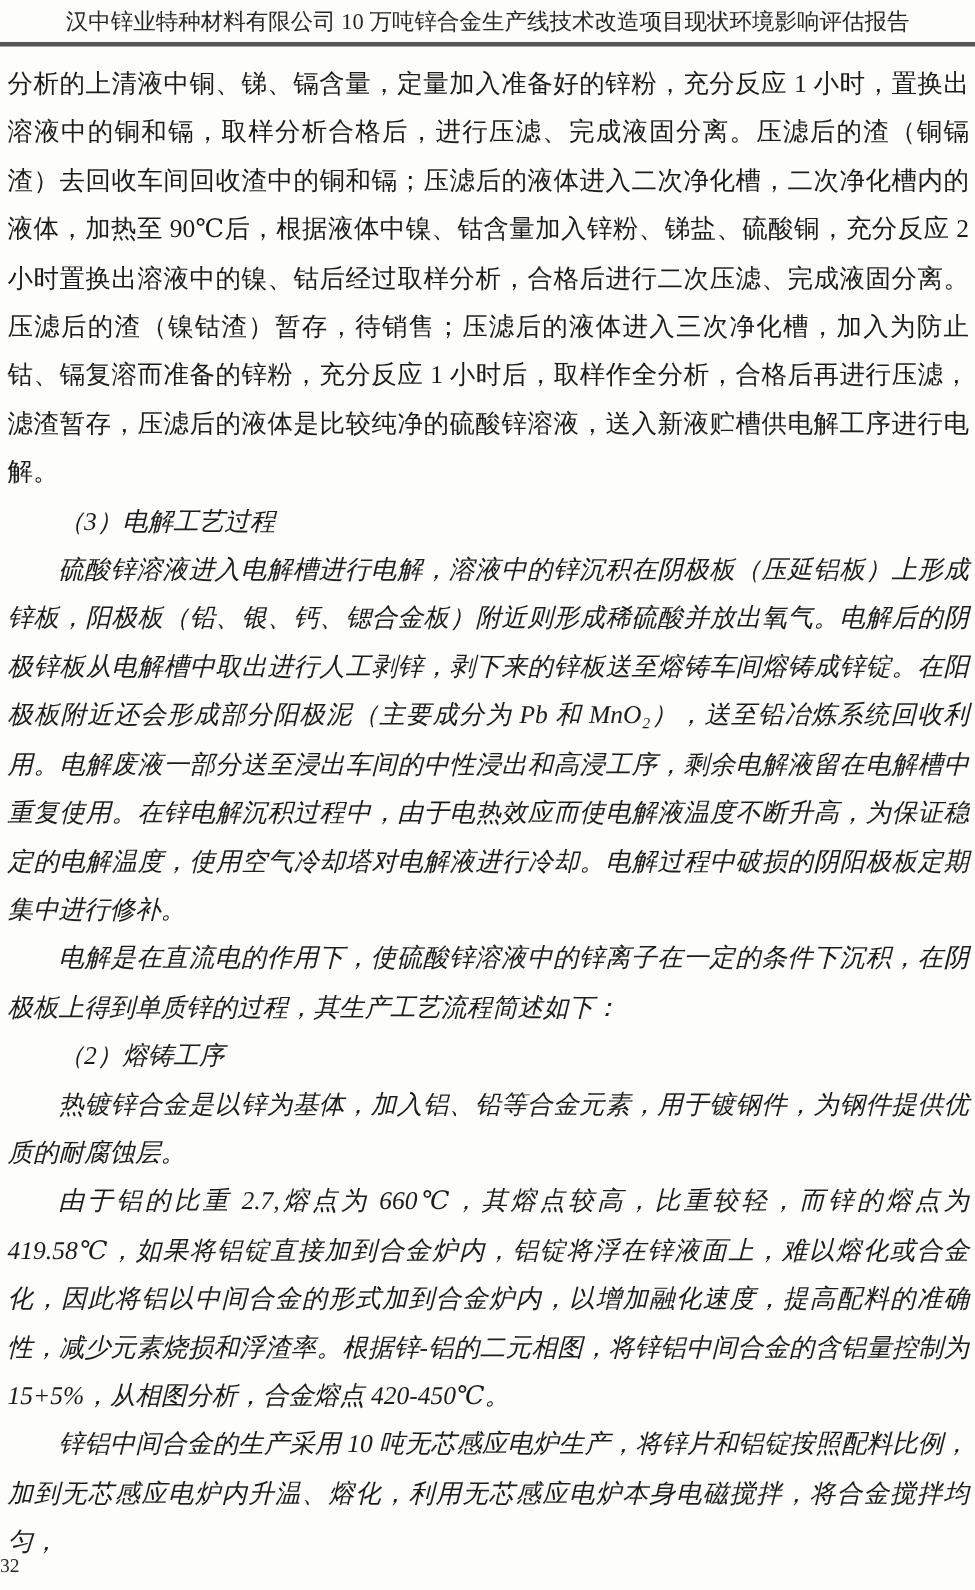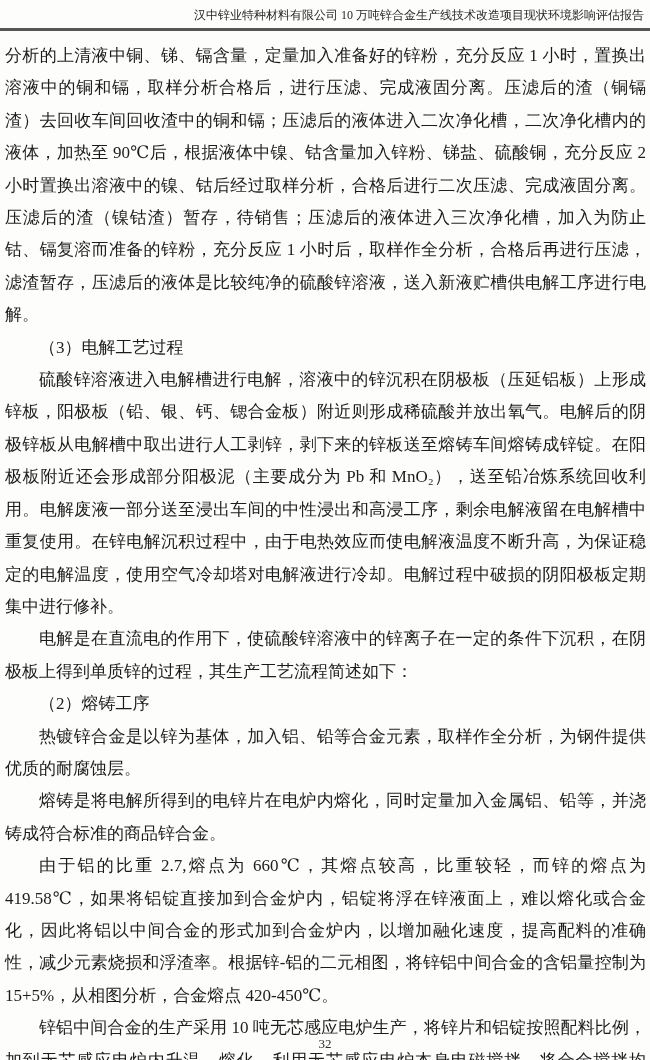--- a/index.html
+++ b/index.html
@@ -6,63 +6,61 @@
   body {
     width: 650px;
     height: 1060px;
     background: #fdfdfc;
     color: #1c1c1c;
     font-family: "Liberation Serif", "DejaVu Serif", serif;
     position: relative;
     overflow: hidden;
   }
   .page-header {
-    text-align: right;
-    font-size: 12px;
+    text-align: center;
+    font-size: 15px;
     line-height: 17px;
     padding: 7px 6px 4px 6px;
     color: #262626;
     white-space: nowrap;
   }
   .header-rule {
     height: 0;
     border-top: 3px solid #565656;
     margin: 0;
   }
   .content {
     padding: 9px 4px 0 5px;
     font-size: 17px;
     line-height: 32.4px;
     text-align: justify;
     text-justify: inter-ideograph;
   }
   .content p { margin: 0; }
-  .content p.indent { text-indent: 2em; }
+  .content p.indent { text-indent: 2em; font-style: italic; }
   .page-number {
     position: absolute;
     bottom: 8px;
     left: 0;
     right: 0;
-    text-align: center;
     font-size: 13px;
     color: #2a2a2a;
   }
 </style>
 </head>
 <body>
 
 <div class="page-header">汉中锌业特种材料有限公司 10 万吨锌合金生产线技术改造项目现状环境影响评估报告</div>
 
 <div class="header-rule"></div>
 
 <div class="content">
   <p>分析的上清液中铜、锑、镉含量，定量加入准备好的锌粉，充分反应 1 小时，置换出溶液中的铜和镉，取样分析合格后，进行压滤、完成液固分离。压滤后的渣（铜镉渣）去回收车间回收渣中的铜和镉；压滤后的液体进入二次净化槽，二次净化槽内的液体，加热至 90℃后，根据液体中镍、钴含量加入锌粉、锑盐、硫酸铜，充分反应 2 小时置换出溶液中的镍、钴后经过取样分析，合格后进行二次压滤、完成液固分离。压滤后的渣（镍钴渣）暂存，待销售；压滤后的液体进入三次净化槽，加入为防止钴、镉复溶而准备的锌粉，充分反应 1 小时后，取样作全分析，合格后再进行压滤，滤渣暂存，压滤后的液体是比较纯净的硫酸锌溶液，送入新液贮槽供电解工序进行电解。</p>
   <p class="indent">（3）电解工艺过程</p>
   <p class="indent">硫酸锌溶液进入电解槽进行电解，溶液中的锌沉积在阴极板（压延铝板）上形成锌板，阳极板（铅、银、钙、锶合金板）附近则形成稀硫酸并放出氧气。电解后的阴极锌板从电解槽中取出进行人工剥锌，剥下来的锌板送至熔铸车间熔铸成锌锭。在阳极板附近还会形成部分阳极泥（主要成分为 Pb 和 MnO₂），送至铅冶炼系统回收利用。电解废液一部分送至浸出车间的中性浸出和高浸工序，剩余电解液留在电解槽中重复使用。在锌电解沉积过程中，由于电热效应而使电解液温度不断升高，为保证稳定的电解温度，使用空气冷却塔对电解液进行冷却。电解过程中破损的阴阳极板定期集中进行修补。</p>
   <p class="indent">电解是在直流电的作用下，使硫酸锌溶液中的锌离子在一定的条件下沉积，在阴极板上得到单质锌的过程，其生产工艺流程简述如下：</p>
   <p class="indent">（2）熔铸工序</p>
-  <p class="indent">热镀锌合金是以锌为基体，加入铝、铅等合金元素，取样作全分析，为钢件提供优质的耐腐蚀层。</p>
-  <p class="indent">熔铸是将电解所得到的电锌片在电炉内熔化，同时定量加入金属铝、铅等，并浇铸成符合标准的商品锌合金。</p>
+  <p class="indent">热镀锌合金是以锌为基体，加入铝、铅等合金元素，用于镀钢件，为钢件提供优质的耐腐蚀层。</p>
   <p class="indent">由于铝的比重 2.7,熔点为 660℃，其熔点较高，比重较轻，而锌的熔点为 419.58℃，如果将铝锭直接加到合金炉内，铝锭将浮在锌液面上，难以熔化或合金化，因此将铝以中间合金的形式加到合金炉内，以增加融化速度，提高配料的准确性，减少元素烧损和浮渣率。根据锌-铝的二元相图，将锌铝中间合金的含铝量控制为 15+5%，从相图分析，合金熔点 420-450℃。</p>
   <p class="indent">锌铝中间合金的生产采用 10 吨无芯感应电炉生产，将锌片和铝锭按照配料比例，加到无芯感应电炉内升温、熔化，利用无芯感应电炉本身电磁搅拌，将合金搅拌均匀，</p>
 </div>
 
 <div class="page-number">32</div>
 
 </body></html>

